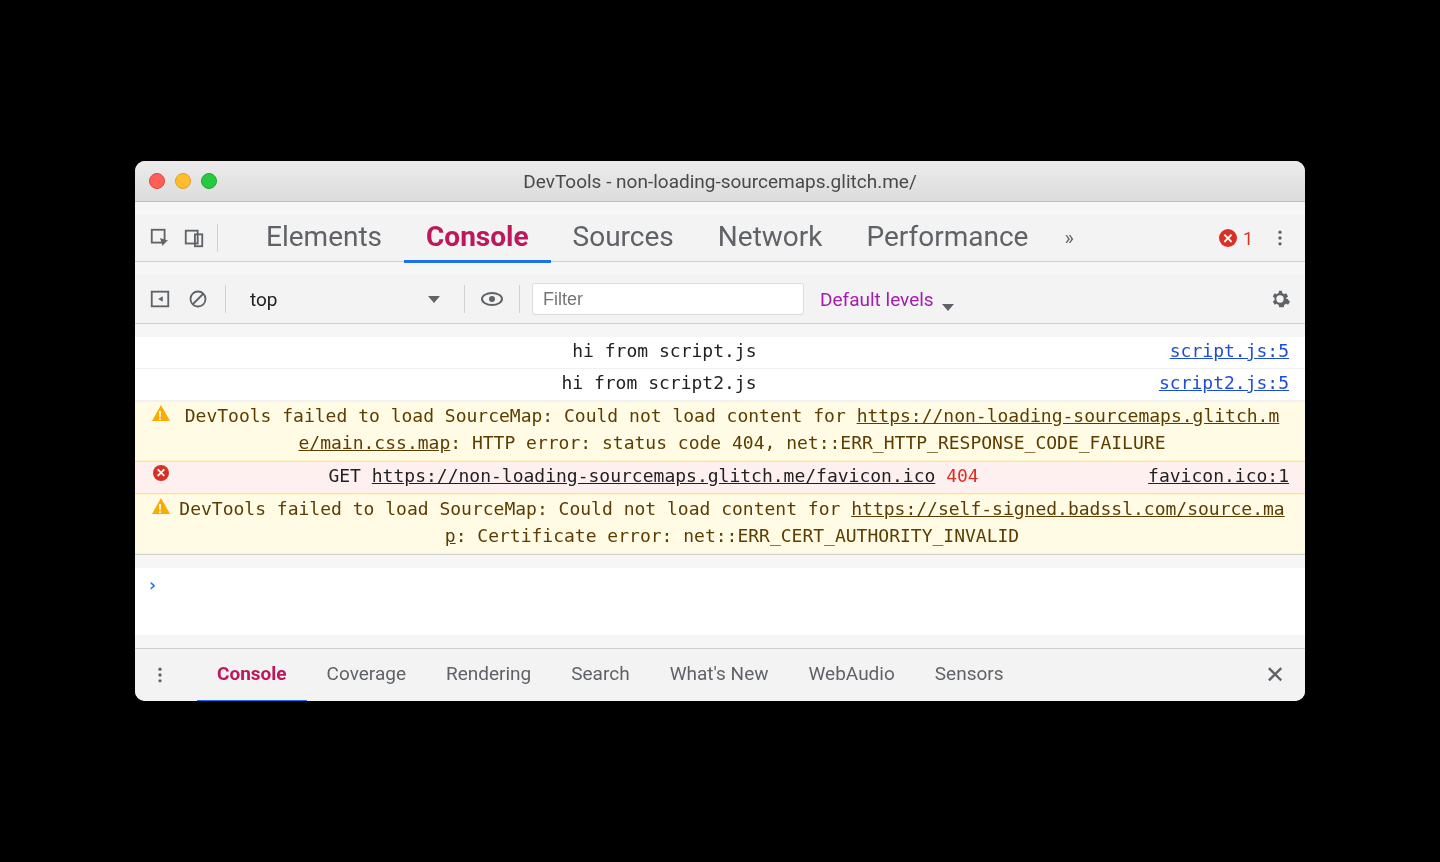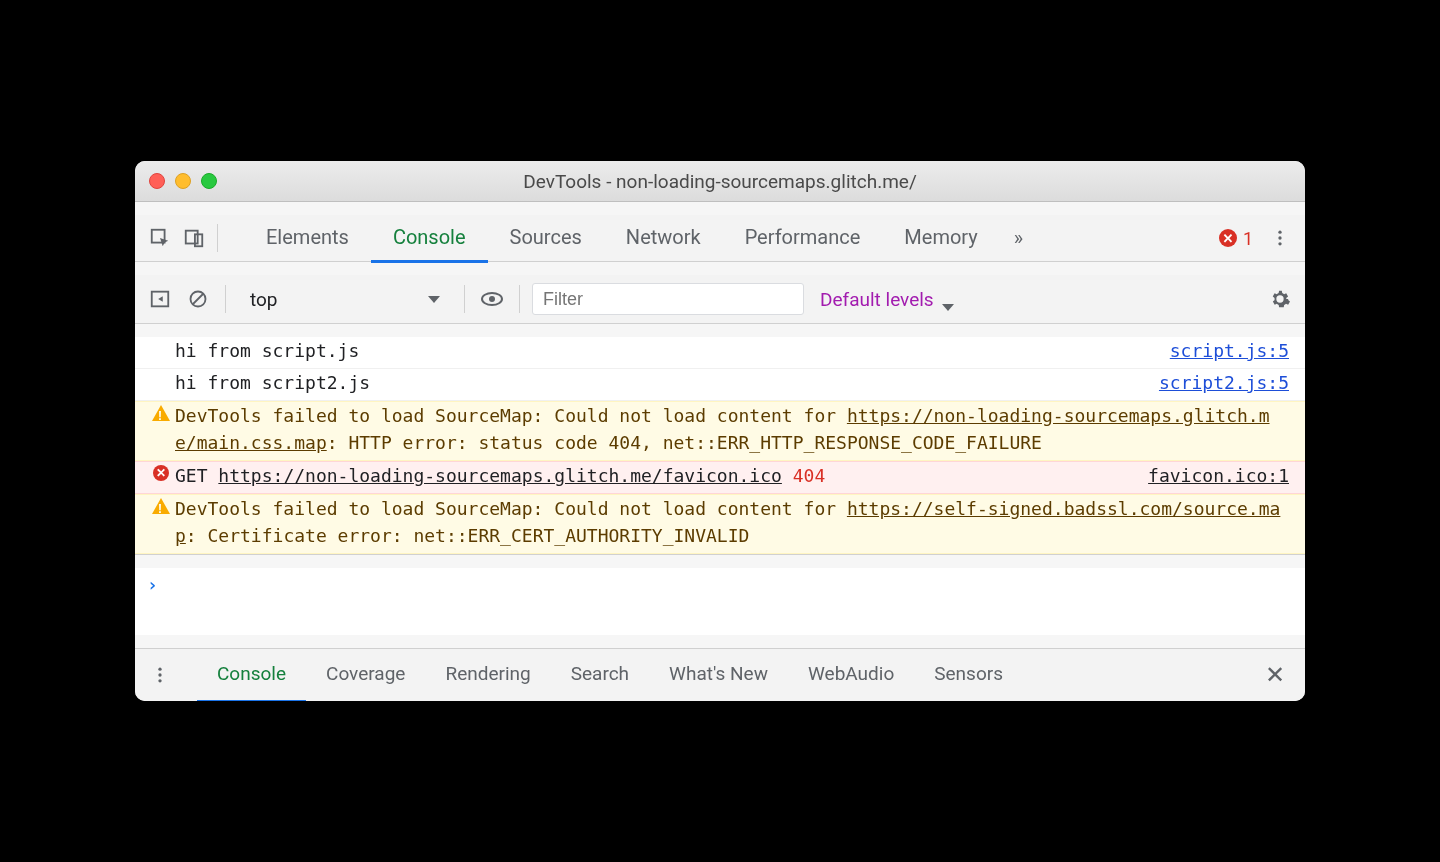--- a/index.html
+++ b/index.html
@@ -68,25 +68,25 @@
     width:30px;height:30px;
     display:inline-flex;align-items:center;justify-content:center;
     color:#5f6368;border-radius:4px;
     cursor:pointer;
   }
   .tabs{display:flex;align-items:center;height:100%;margin-left:18px;}
   .tab{
     padding:0 22px;
     height:100%;
     display:flex;align-items:center;
-    color:#5f6368;font-size:20px;
+    color:#5f6368;font-size:28px;
     cursor:pointer;
     border-bottom:3px solid transparent;
   }
-  .tab.active{color:#15803d;border-bottom-color:#1a73e8;font-weight:400;}
+  .tab.active{color:#be185d;border-bottom-color:#1a73e8;font-weight:700;}
   .spacer{flex:1;}
   .chevrons{color:#5f6368;font-size:20px;padding:0 10px;}
   .err-badge{
     display:flex;align-items:center;gap:6px;
     color:#d93025;font-size:18px;padding:0 8px;
   }
   .err-badge .circ{
     width:18px;height:18px;border-radius:50%;
     background:#d93025;color:#fff;font-size:13px;font-weight:bold;
     display:flex;align-items:center;justify-content:center;
@@ -127,20 +127,21 @@
     background:#fff;
     font-family:var(--mono);
     font-size:18px;
     line-height:1.5;
     border-bottom:1px solid var(--tab-border);
   }
   .row{
     display:flex;align-items:flex-start;
     padding:0 16px 4px 12px;
     border-bottom:1px solid #f0f0f0;
+    text-align:center;
   }
   .row.log{background:#fff;color:#202124;}
   .row.warn{background:var(--warn-bg);border-top:1px solid var(--warn-border);border-bottom:1px solid var(--warn-border);color:var(--warn-text);}
   .row.err{background:var(--err-bg);border-top:1px solid var(--err-border);border-bottom:1px solid var(--err-border);}
   .row .gutter{width:28px;flex:0 0 28px;display:flex;justify-content:center;padding-top:3px;}
   .warn-icon{
     width:0;height:0;
     border-left:9px solid transparent;
     border-right:9px solid transparent;
     border-bottom:16px solid #f9ab00;
@@ -208,21 +209,20 @@
         <rect x="13" y="8" width="8" height="13"></rect>
       </svg>
     </span>
     <div class="sep"></div>
     <div class="tabs" id="main-tabs">
         <div class="tab">Elements</div>
         <div class="tab active">Console</div>
         <div class="tab">Sources</div>
         <div class="tab">Network</div>
         <div class="tab">Performance</div>
-        <div class="tab">Memory</div>
       </div>
     <span class="chevrons">»</span>
     <div class="spacer"></div>
     <div class="err-badge">
       <span class="circ">✕</span>
       <span>1</span>
     </div>
     <span class="icon-btn">
       <svg width="20" height="20" viewBox="0 0 24 24" fill="#5f6368">
           <circle cx="12" cy="5" r="2"></circle>

